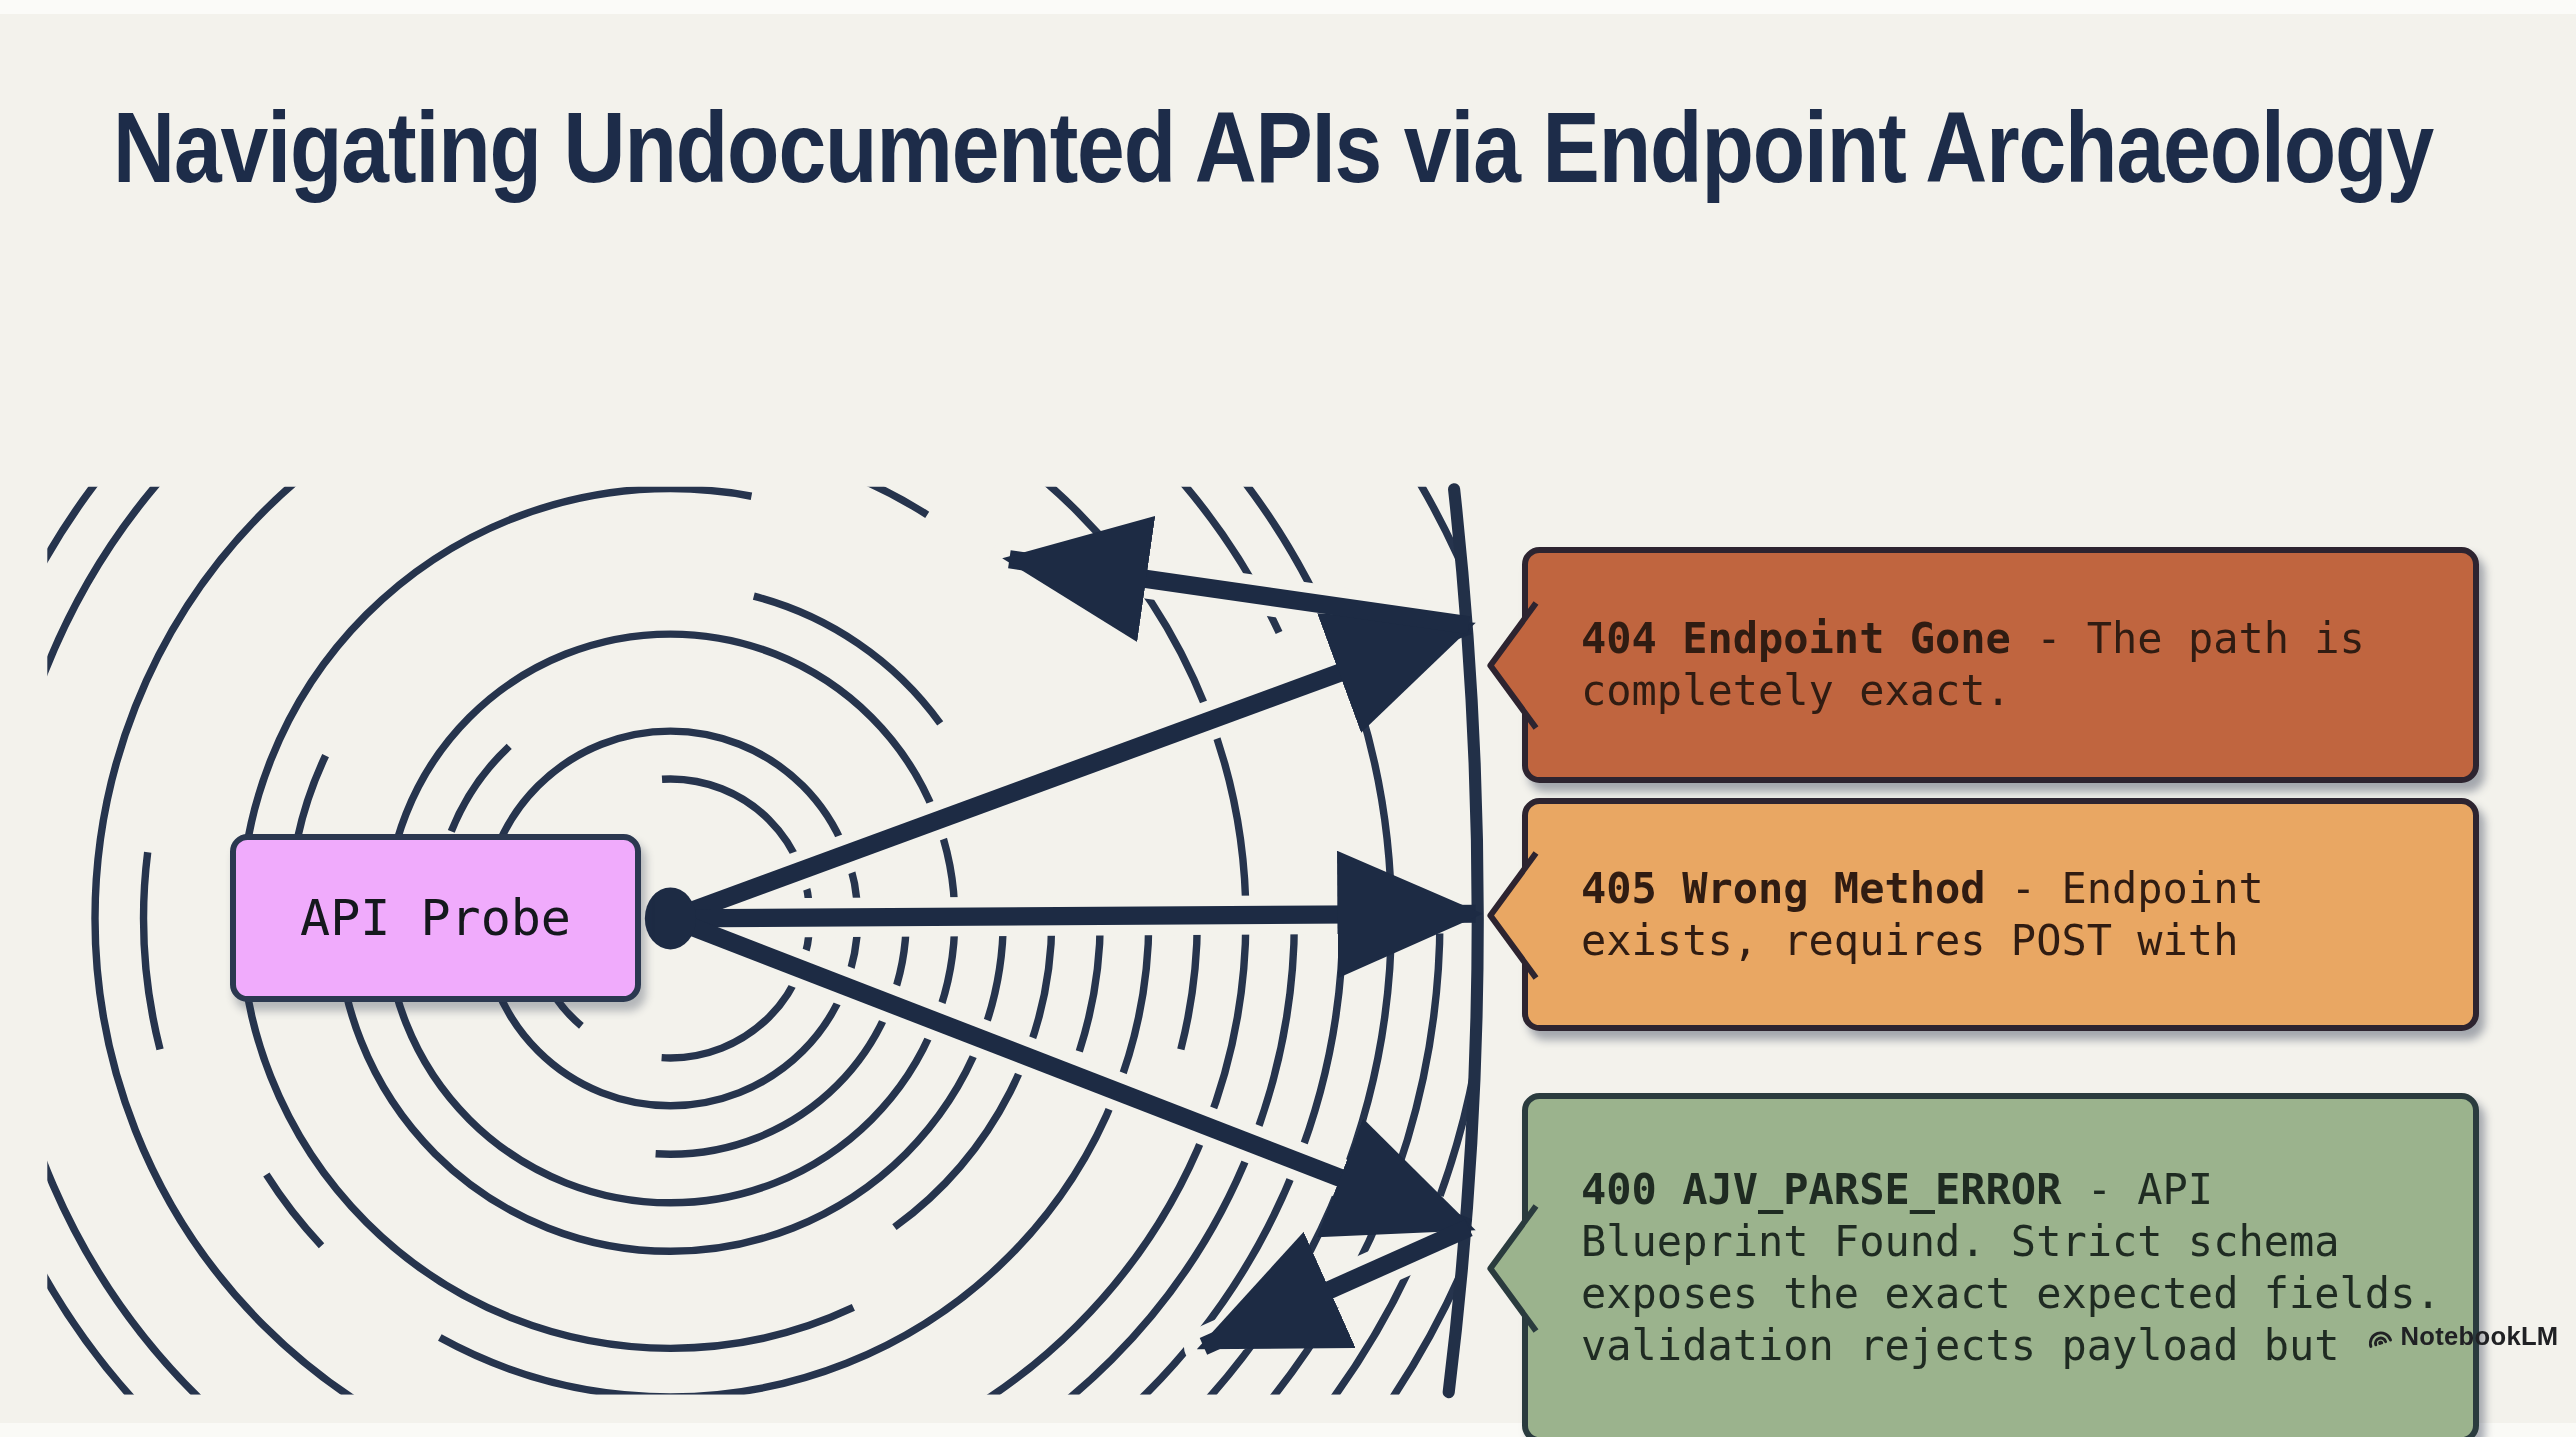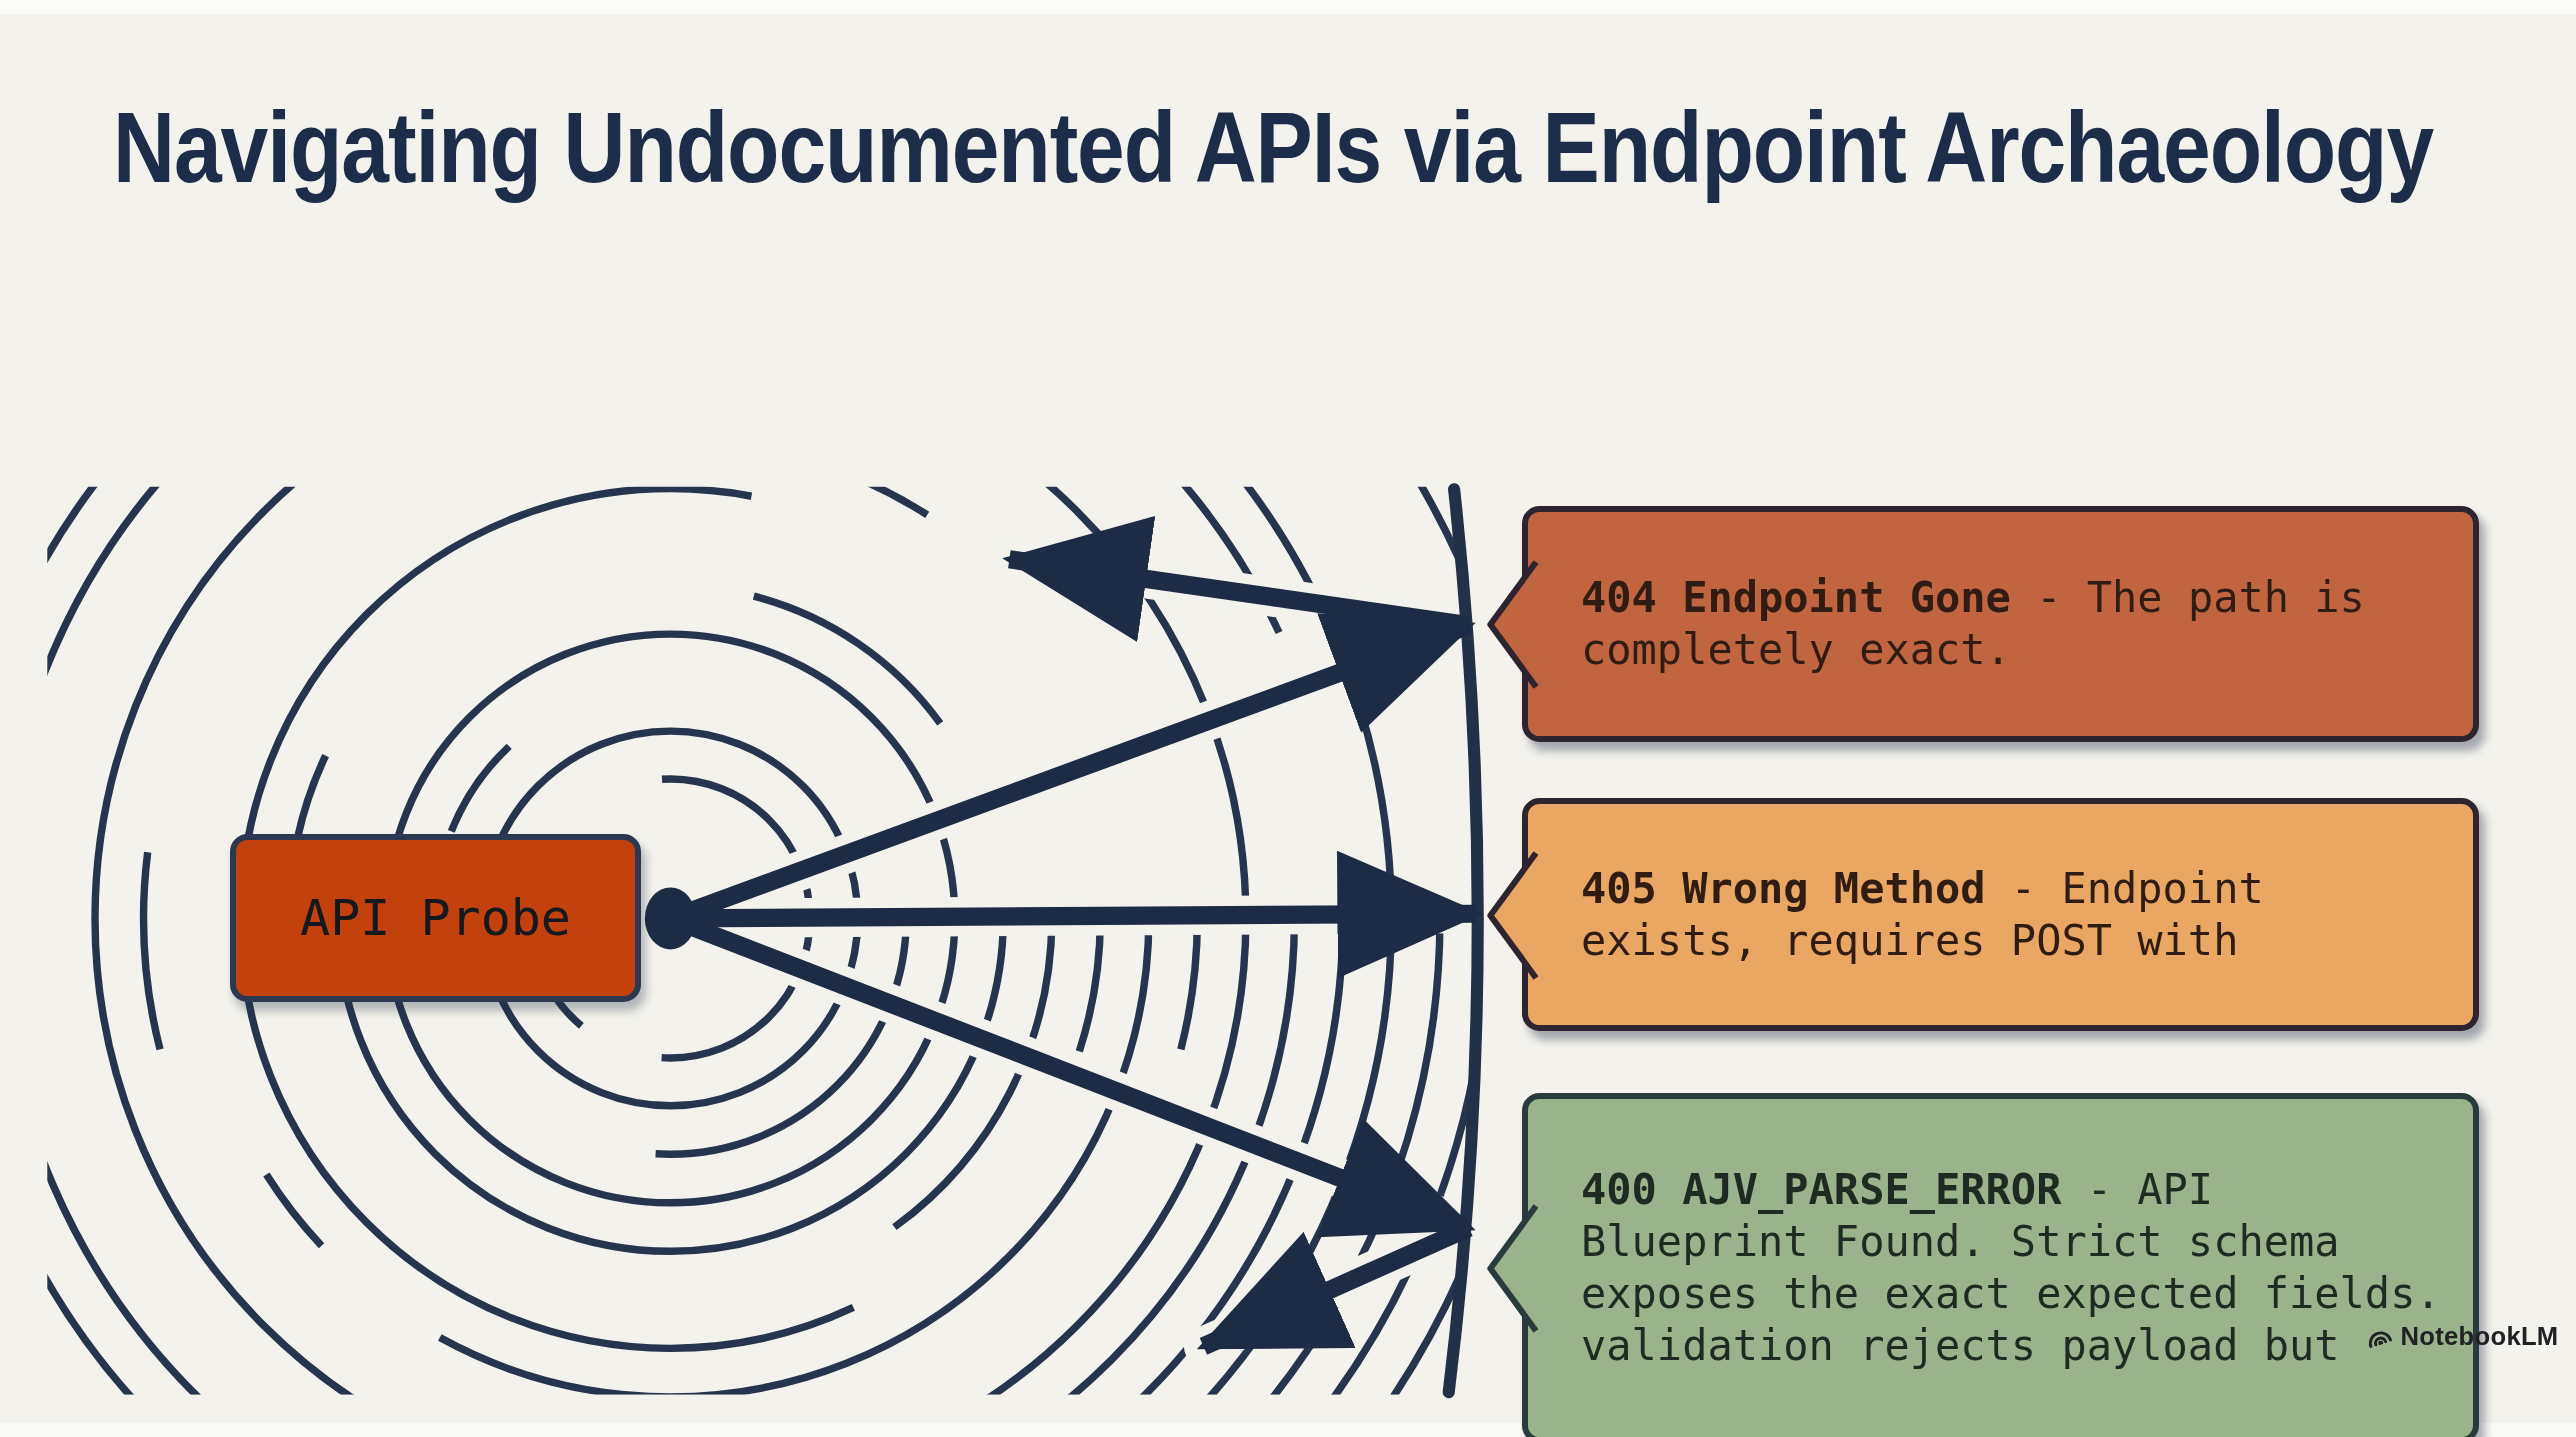--- a/index.html
+++ b/index.html
@@ -126,25 +126,25 @@
       <line x1="995" y1="1363" x2="2180" y2="928" marker-end="url(#ah)"></line>
       <line x1="2180" y1="928" x2="1498" y2="830" marker-end="url(#ah)"></line>
       <line x1="995" y1="1363" x2="2190" y2="1356" marker-end="url(#ah)"></line>
       <line x1="995" y1="1363" x2="2180" y2="1822" marker-end="url(#ah)"></line>
       <line x1="2180" y1="1822" x2="1786" y2="1998" marker-end="url(#ah)"></line>
     </g>
 
     <ellipse cx="995" cy="1363" rx="38" ry="46" fill="#1d2b44"></ellipse>
   </svg>
 
-  <div class="probe-box" style="background: #c2410c; border-color: rgb(43, 56, 80);">
+  <div class="probe-box" style="background: #f0abfc; border-color: rgb(43, 56, 80);">
     <span class="probe-label">API Probe</span>
   </div>
 
-  <div class="callout c0" style="background: rgb(192, 101, 63); border-color: rgb(45, 36, 48); color: rgb(48, 28, 18);">
+  <div class="callout c0" style="background: rgb(192, 101, 63); border-color: rgb(45, 36, 48); color: rgb(48, 28, 18); margin-top: 41px;">
     <svg class="notch" viewBox="0 0 76 194">
       <path class="notch-path" d="M76,4 L8,97 L76,190" stroke-width="9" stroke-linejoin="round" fill="#c0653f" stroke="#2d2430"></path>
     </svg>
     <div class="cl-line"><strong>404 Endpoint Gone</strong><span> - The path is</span></div>
     <div class="cl-line">completely exact.</div>
   </div>
 
   <div class="callout c1" style="background: rgb(233, 167, 99); border-color: rgb(45, 36, 48); color: rgb(48, 28, 18);">
     <svg class="notch" viewBox="0 0 76 194">
       <path class="notch-path" d="M76,4 L8,97 L76,190" stroke-width="9" stroke-linejoin="round" fill="#e9a763" stroke="#2d2430"></path>

